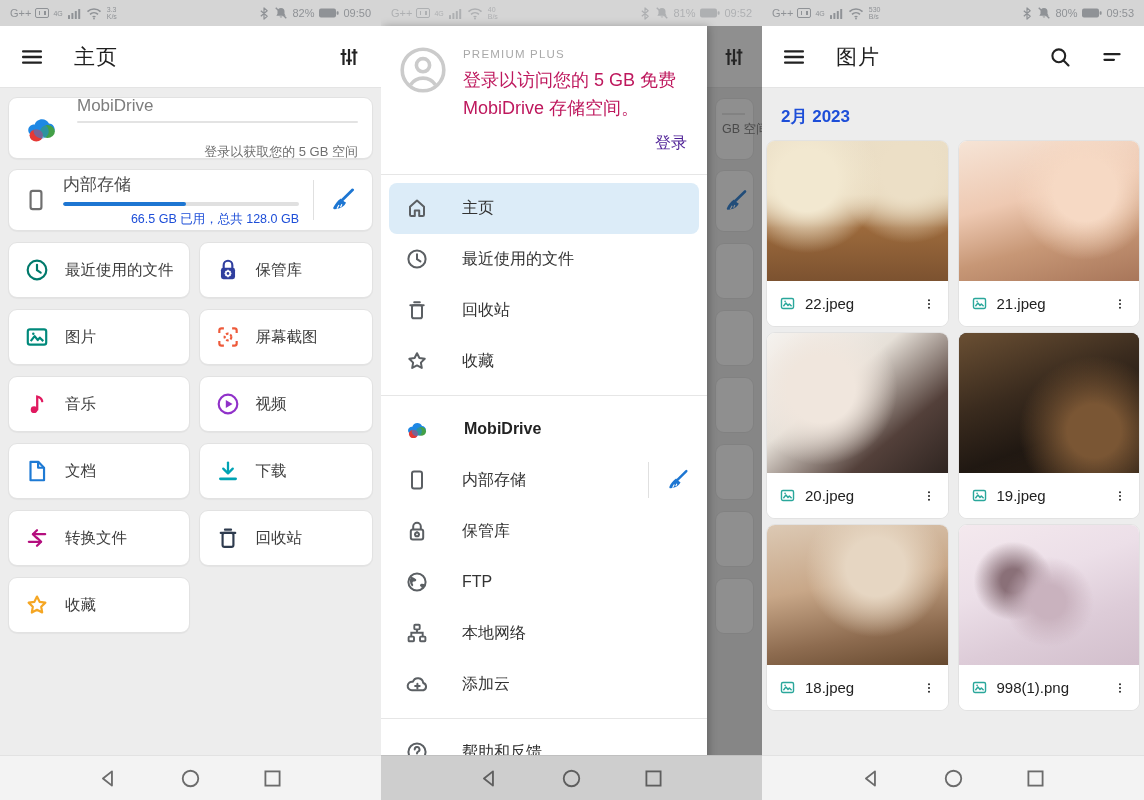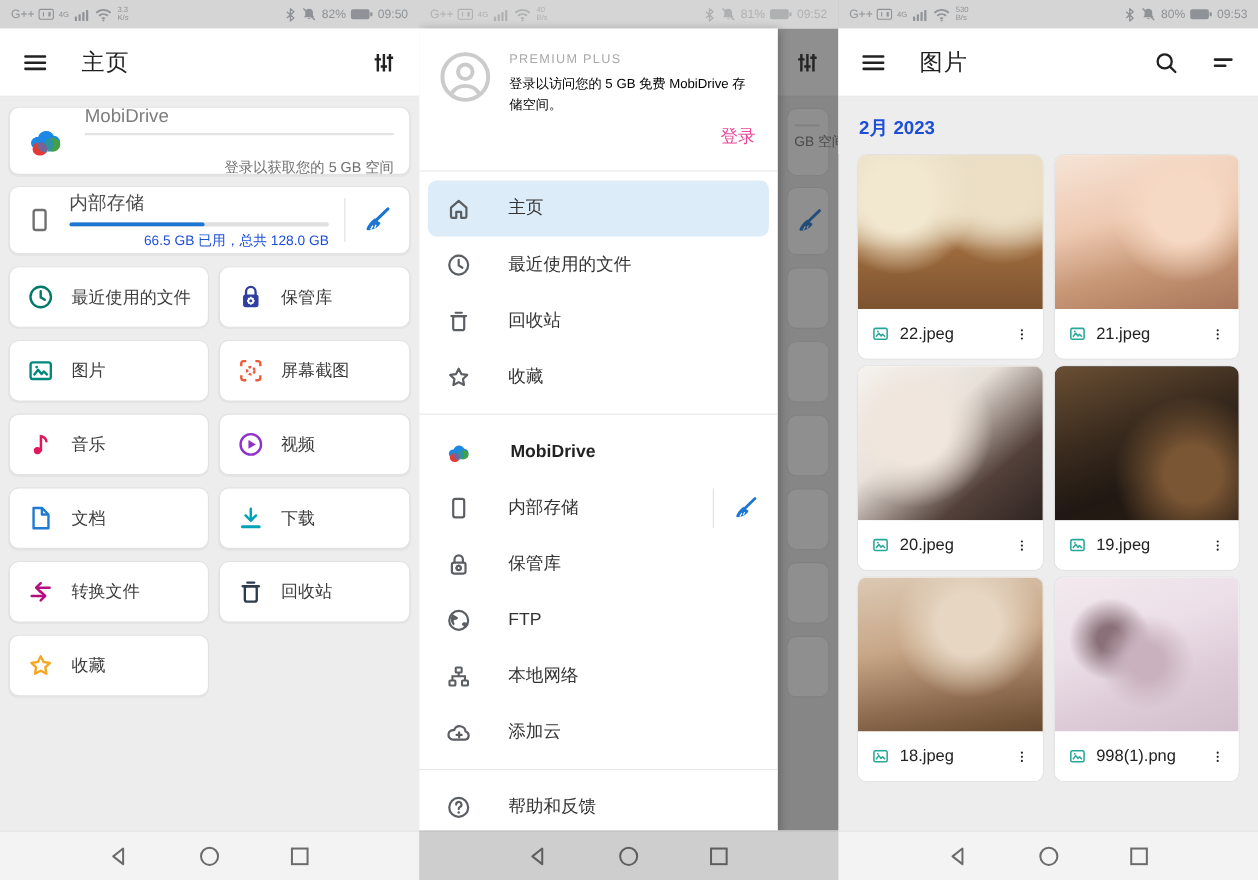--- a/index.html
+++ b/index.html
@@ -56,34 +56,34 @@
   .u-header .hicon { position:absolute; right:16px; top:19px; }
   .u-card { position:absolute; left:334px; right:8px; background:#fff; border:1px solid #e2e2e2; border-radius:9px; }
   .u-peek-line { height:2px; background:#e3e3e3; margin:14px 8px 0 6px; }
   .u-peek-text { font-size:12.5px; color:#6f6f6f; padding:6px 6px 0 6px; white-space:nowrap; }
   .scrim { position:absolute; top:26px; bottom:0; left:326px; right:0; background:rgba(40,40,40,.52); }
   .navscrim { position:absolute; left:0; right:0; bottom:0; height:45px; background:rgba(40,40,40,.18); }
   .drawer { position:absolute; top:26px; bottom:0; left:0; width:326px; background:#fff; box-shadow:2px 0 8px rgba(0,0,0,.25); }
   .d-header { padding:20px 18px 4px 18px; display:flex; }
   .d-header-text { flex:1; margin-left:16px; }
   .d-premium { font-size:11.5px; color:#a9a9a9; letter-spacing:1.2px; margin-top:2px; }
-  .d-signin-text { font-size:12px; color:#000000; line-height:1.55; margin-top:7px; }
-  .d-signin-btn { font-size:16px; color:#ec4899; text-align:right; margin:10px 2px 8px 0; cursor:pointer; }
+  .d-signin-text { font-size:18px; color:#be185d; line-height:1.55; margin-top:7px; }
+  .d-signin-btn { font-size:16px; color:#4c1d95; text-align:right; margin:10px 2px 8px 0; cursor:pointer; }
   .d-divider { height:1px; background:#e6e6e6; margin:8px 0; }
   .d-item { height:51px; display:flex; align-items:center; padding:0 0 0 24px; cursor:pointer; color:#5b5f63; }
   .d-item .d-label { font-size:16px; color:#333; margin-left:33px; }
   .d-item.selected { background:#dcecf8; border-radius:8px; margin:0 8px; padding-left:16px; }
   .d-item svg { flex:0 0 auto; }
   .d-item-right { margin-left:auto; display:flex; align-items:center; }
   .d-vdiv { width:1px; height:36px; background:#e0e0e0; margin-right:14px; }
   .d-broom { margin-right:16px; color:#1d76d2; }
 
   
   .sec-header { padding:17px 19px 12px 19px; font-size:17px; font-weight:bold; color:#1d4ed8; background:#ededed; }
-  .pgrid { display:grid; grid-template-columns:1fr 1fr; gap:5px 9px; padding:0 17px; }
+  .pgrid { display:grid; grid-template-columns:1fr 1fr; gap:5px 9px; padding:0 4px; }
   .pcard { background:#fff; border-radius:9px; border:1px solid #e2e2e2; overflow:hidden; cursor:pointer; }
   .pimg { height:140px; width:100%; }
   .pfoot { height:45px; display:flex; align-items:center; padding:0 10px 0 12px; background:#fff; }
   .pname { font-size:15px; color:#222; margin-left:9px; flex:1; white-space:nowrap; overflow:hidden; }
   .pfoot .img-ic { color:#2aa79b; }
   .pdots { color:#222; cursor:pointer; padding:2px; }
 
   .ph-22 { background:radial-gradient(circle at 22% 28%,#f2e8d0 0 18%,transparent 42%),radial-gradient(circle at 78% 22%,#ecdfc6 0 15%,transparent 40%),linear-gradient(180deg,#e9ddc6 0%,#e5d5b8 38%,#9c6a3c 62%,#7c5230 100%); }
   .ph-21 { background:radial-gradient(circle at 70% 35%,#f6d9c4 0 20%,transparent 45%),linear-gradient(165deg,#f6e4d6 0%,#eec9b2 40%,#c79776 68%,#a8765a 100%); }
   .ph-20 { background:radial-gradient(circle at 30% 40%,#f0e6dd 0 22%,transparent 50%),linear-gradient(140deg,#f4f2ef 8%,#e6e0d8 38%,#53403a 72%,#2f2521 100%); }

